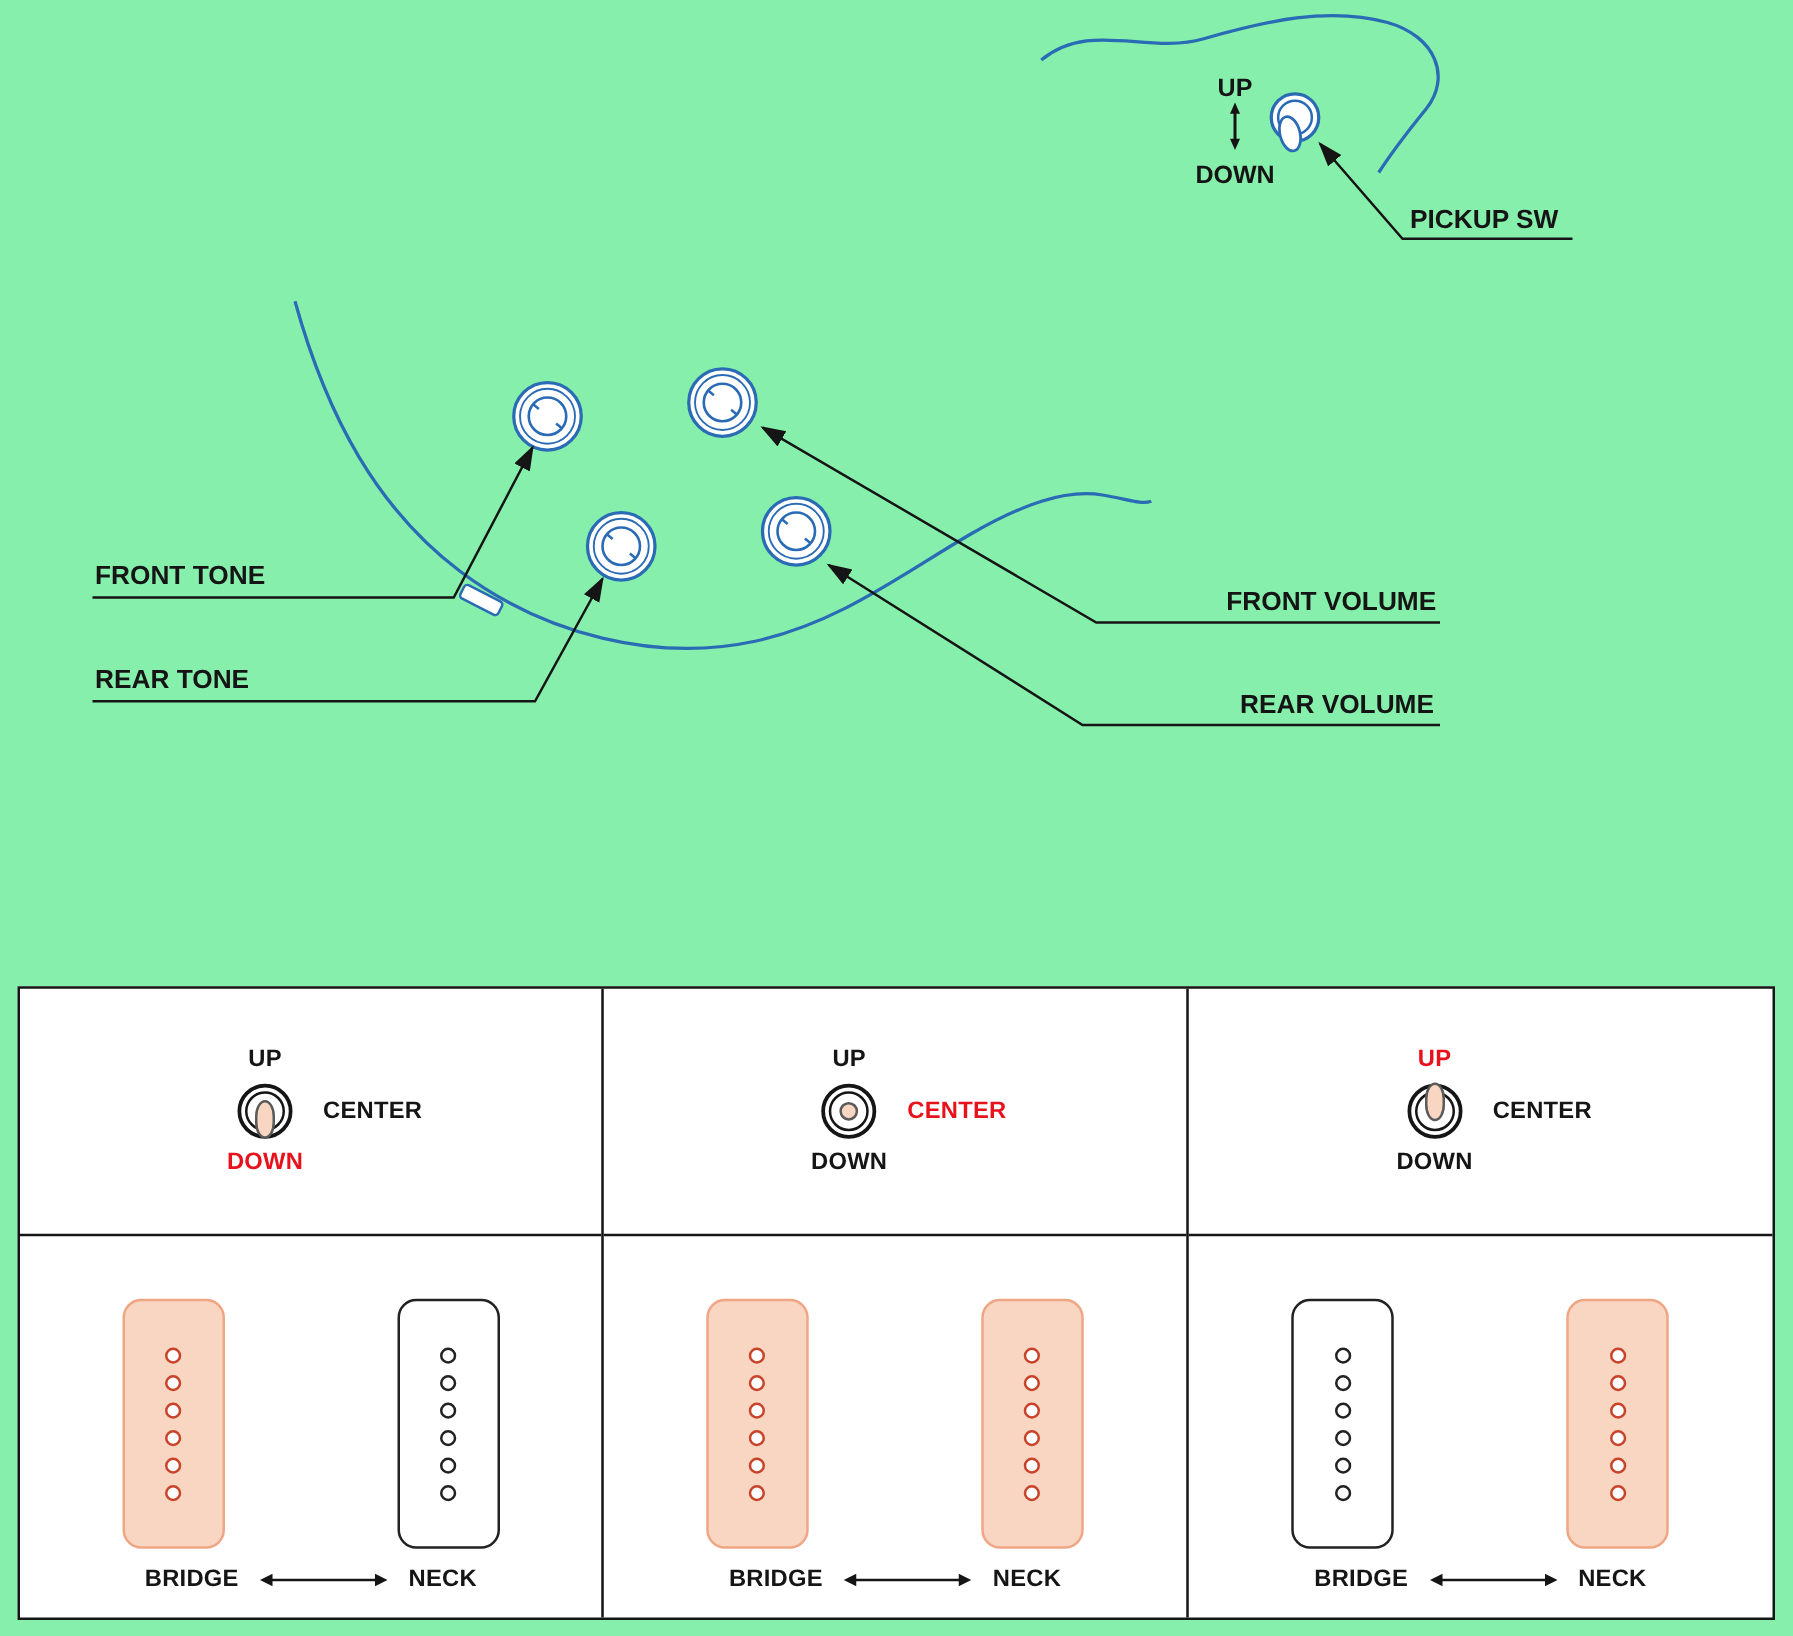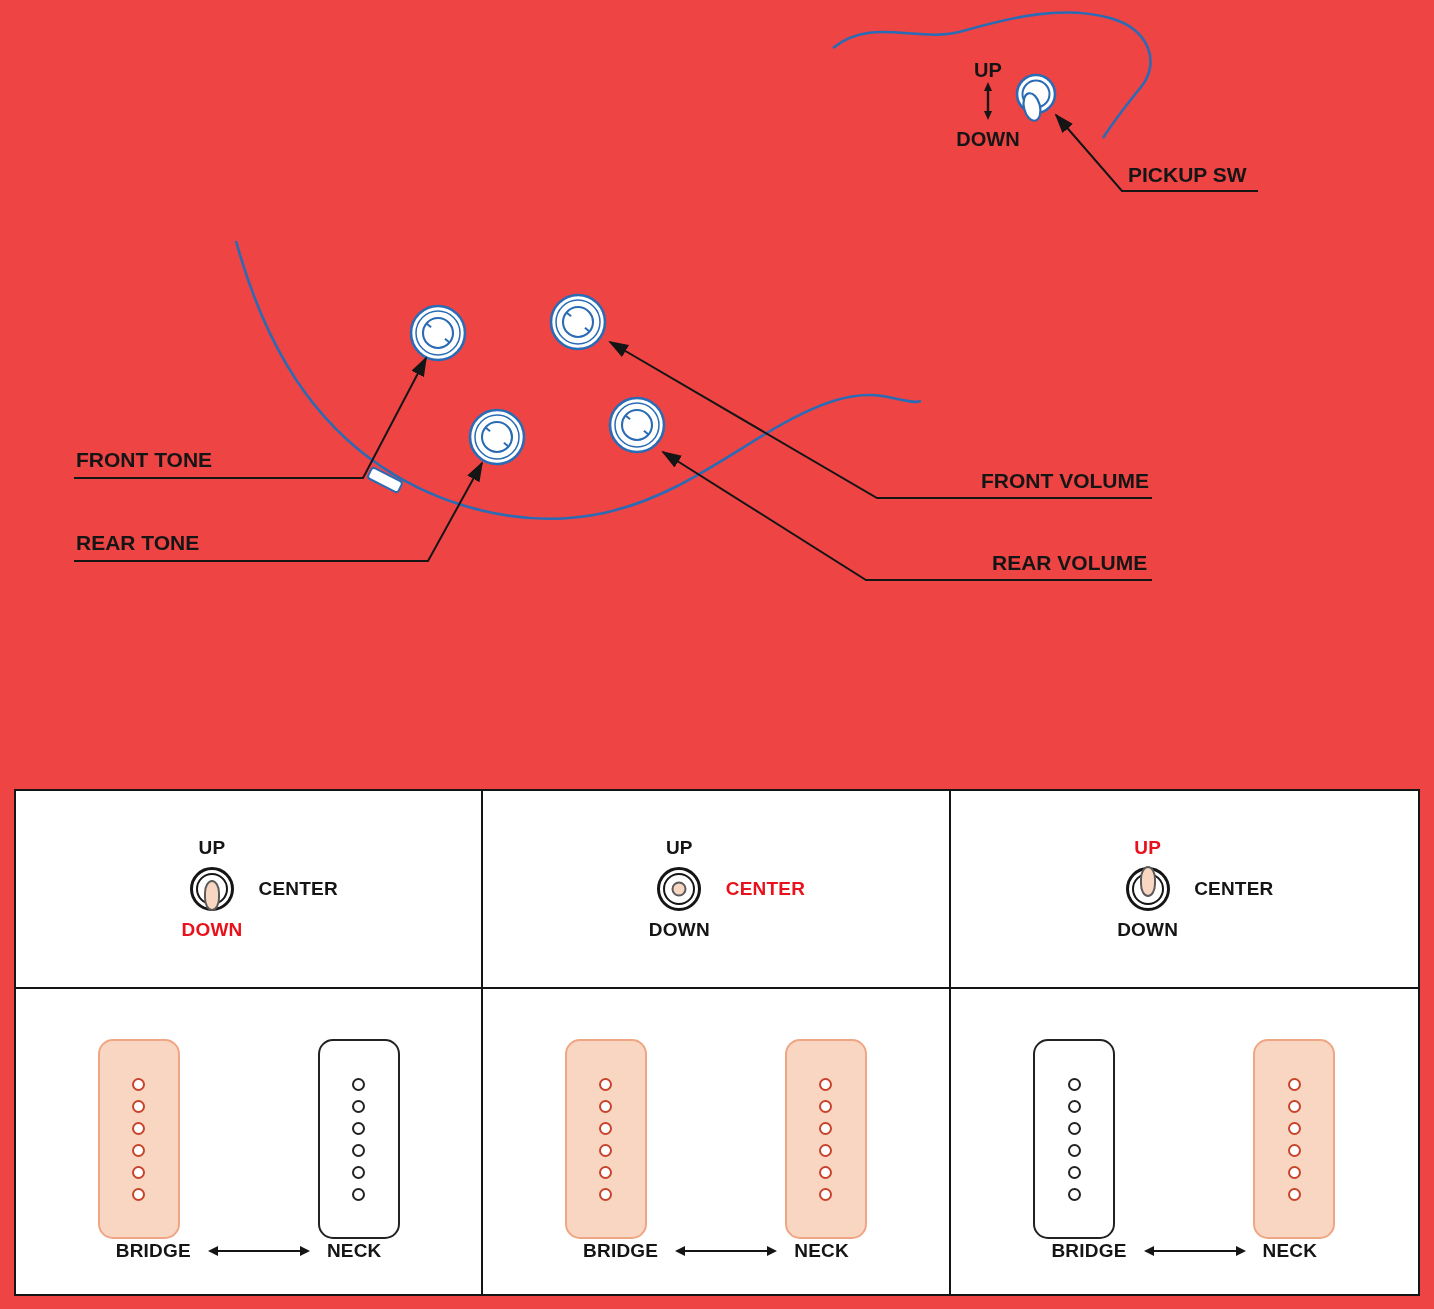--- a/index.html
+++ b/index.html
@@ -1,17 +1,17 @@
 <!DOCTYPE html>
 <html style="--blue: #2a6bb5; --red: #e8121c; --salmon: #f9d6c1; --salmon_border: #efa685; --dot_red: #c8432a;"><head>
 <meta charset="utf-8">
 <style>
   html,body { margin:0; padding:0; background:#fff; }
   #page {
-    position:relative; width:1434px; height:1309px; background:#ef4444; overflow:hidden;
+    position:relative; width:1434px; height:1309px; background:#86efac; overflow:hidden;
     font-family:"Liberation Sans", sans-serif; color:#151515;
   }
   
   svg.top-diagram { position:absolute; top:0; left:0; }
   svg.top-diagram text {
     font-family:"Liberation Sans", sans-serif;
     font-weight:700; fill:#151515;
   }
   text.lbl { font-size:21px; }
   text.sw  { font-size:20px; }
@@ -67,21 +67,21 @@
     background:#fff; display:flex; flex-direction:column;
     align-items:center; justify-content:center; gap:9px; box-sizing:border-box;
   }
   .pickup .dot {
     width:13px; height:13px; border:2px solid #222; border-radius:50%;
     background:#fff; box-sizing:border-box;
   }
   .pickup.active { background:var(--salmon,#f9d6c1); border-color:var(--salmon_border,#efa685); }
   .pickup.active .dot { border-color:var(--dot_red,#c8432a); }
 
-  .pu-labels { display:flex; align-items:center; gap:16px; margin-top:1px;justify-content:flex-end; }
+  .pu-labels { display:flex; align-items:center; gap:16px; margin-top:14px;justify-content:flex-end; }
   .pu-label { font-weight:700; font-size:19px; letter-spacing:0.2px; }
   .dbl-arrow path { fill:#151515; }
 </style>
 </head>
 <body>
 
 <div id="page">
 
   <svg class="top-diagram" width="1434" height="775" viewBox="0 0 1434 775">
     <defs>

